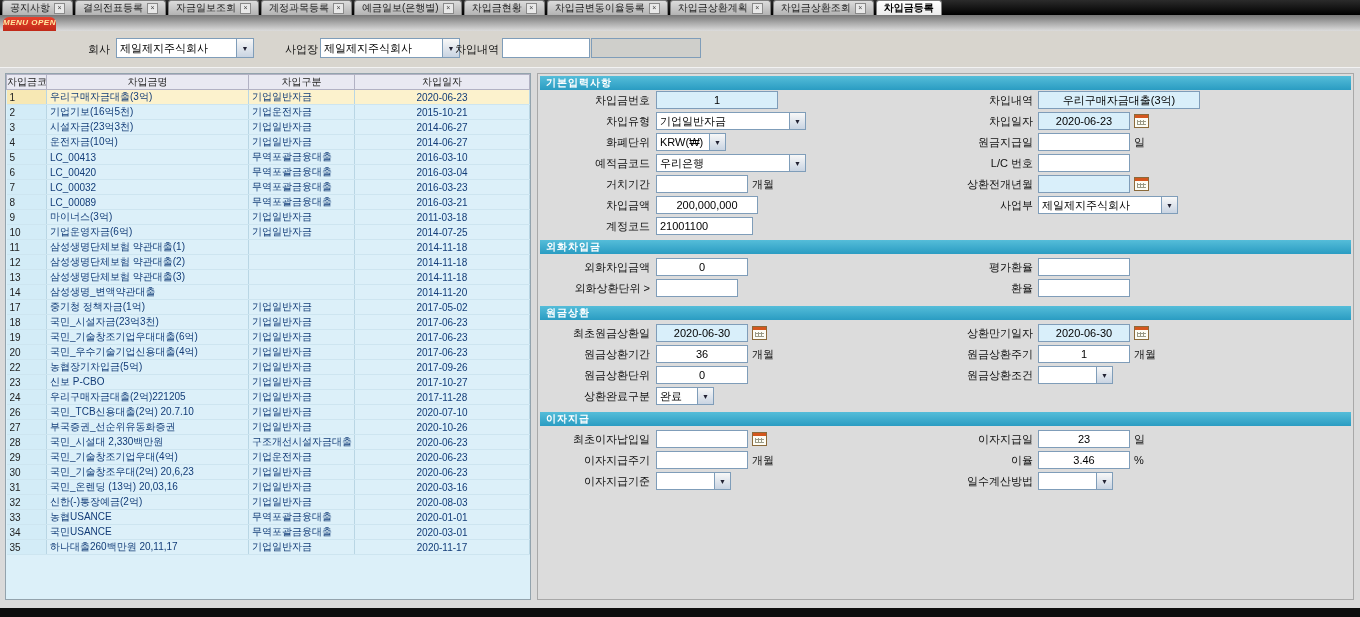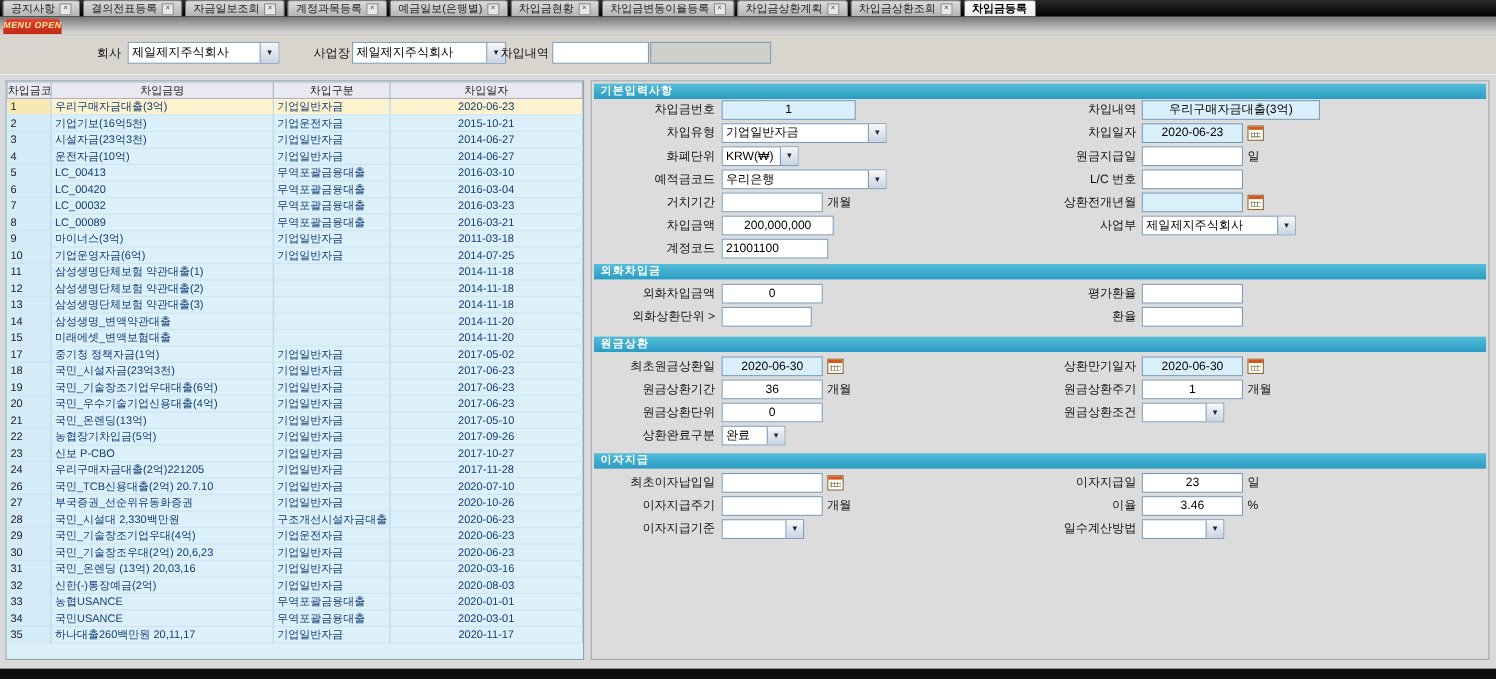--- a/index.html
+++ b/index.html
@@ -241,26 +241,20 @@
               <td class="c2"></td>
               <td class="c3">2014-11-18</td>
             </tr>
             <tr>
               <td class="c0">14</td>
               <td class="c1">삼성생명_변액약관대출</td>
               <td class="c2"></td>
               <td class="c3">2014-11-20</td>
             </tr>
             <tr>
-              <td class="c0">15</td>
-              <td class="c1">미래에셋_변액보험대출</td>
-              <td class="c2"></td>
-              <td class="c3">2014-11-20</td>
-            </tr>
-            <tr>
               <td class="c0">17</td>
               <td class="c1">중기청 정책자금(1억)</td>
               <td class="c2">기업일반자금</td>
               <td class="c3">2017-05-02</td>
             </tr>
             <tr>
               <td class="c0">18</td>
               <td class="c1">국민_시설자금(23억3천)</td>
               <td class="c2">기업일반자금</td>
               <td class="c3">2017-06-23</td>
@@ -269,26 +263,20 @@
               <td class="c0">19</td>
               <td class="c1">국민_기술창조기업우대대출(6억)</td>
               <td class="c2">기업일반자금</td>
               <td class="c3">2017-06-23</td>
             </tr>
             <tr>
               <td class="c0">20</td>
               <td class="c1">국민_우수기술기업신용대출(4억)</td>
               <td class="c2">기업일반자금</td>
               <td class="c3">2017-06-23</td>
-            </tr>
-            <tr>
-              <td class="c0">21</td>
-              <td class="c1">국민_온렌딩(13억)</td>
-              <td class="c2">기업일반자금</td>
-              <td class="c3">2017-05-10</td>
             </tr>
             <tr>
               <td class="c0">22</td>
               <td class="c1">농협장기차입금(5억)</td>
               <td class="c2">기업일반자금</td>
               <td class="c3">2017-09-26</td>
             </tr>
             <tr>
               <td class="c0">23</td>
               <td class="c1">신보 P-CBO</td>

